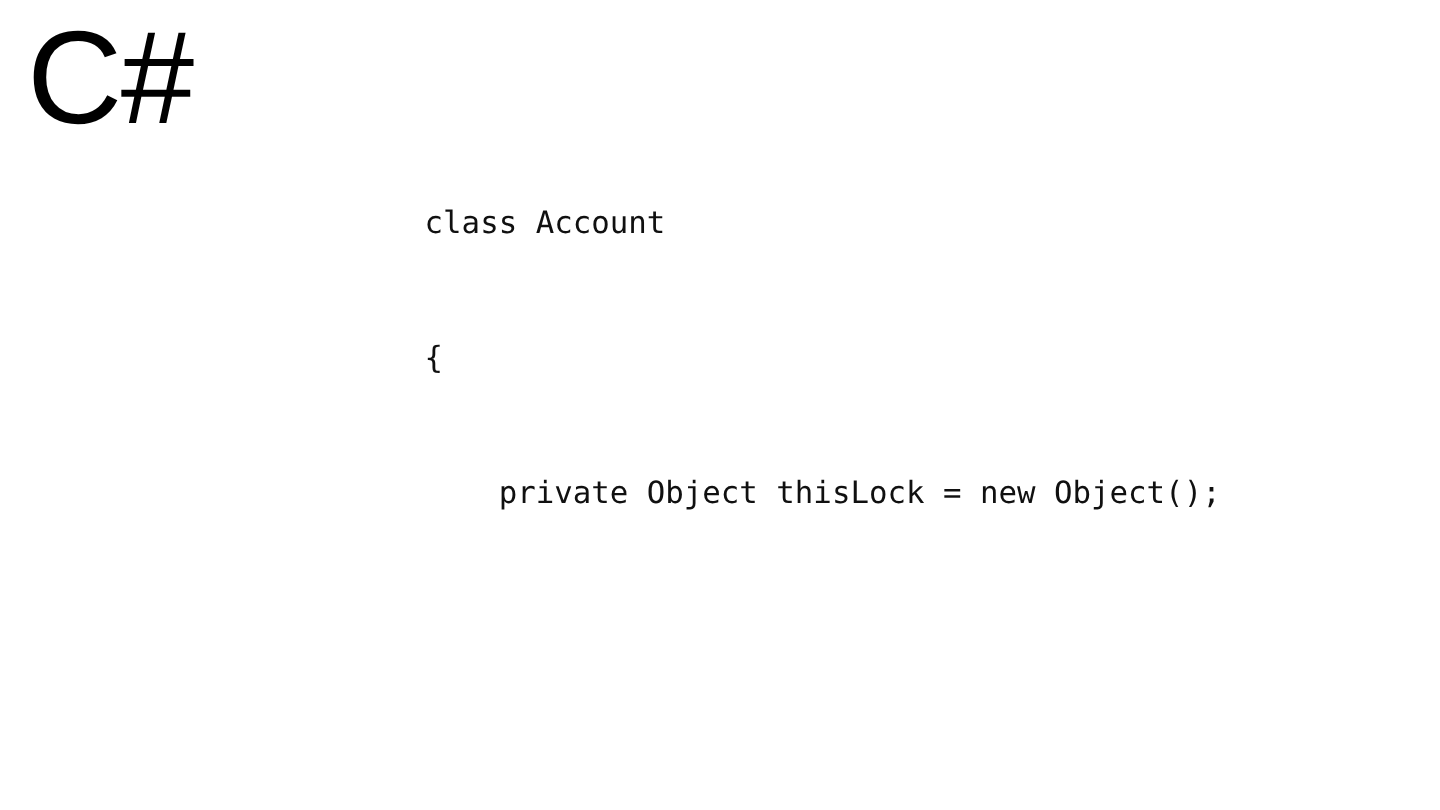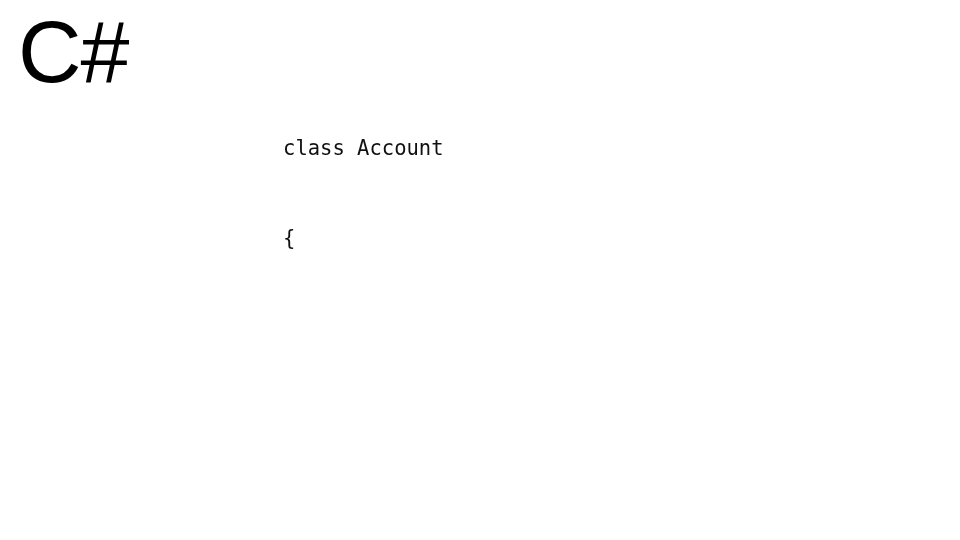--- a/index.html
+++ b/index.html
@@ -65,20 +65,23 @@
 
   <div id="code" style="color: rgb(16, 16, 16);">
 
     <div class="cline">
       <span class="ctext">class Account</span>
     </div>
     <div class="cline">
       <span class="ctext">{</span>
     </div>
     <div class="cline">
+      <span class="ctext">    private Object thisLock = new Object();</span>
+    </div>
+    <div class="cline">
       <span class="ctext"></span>
     </div>
     
     
     
     
     
     
     
     

